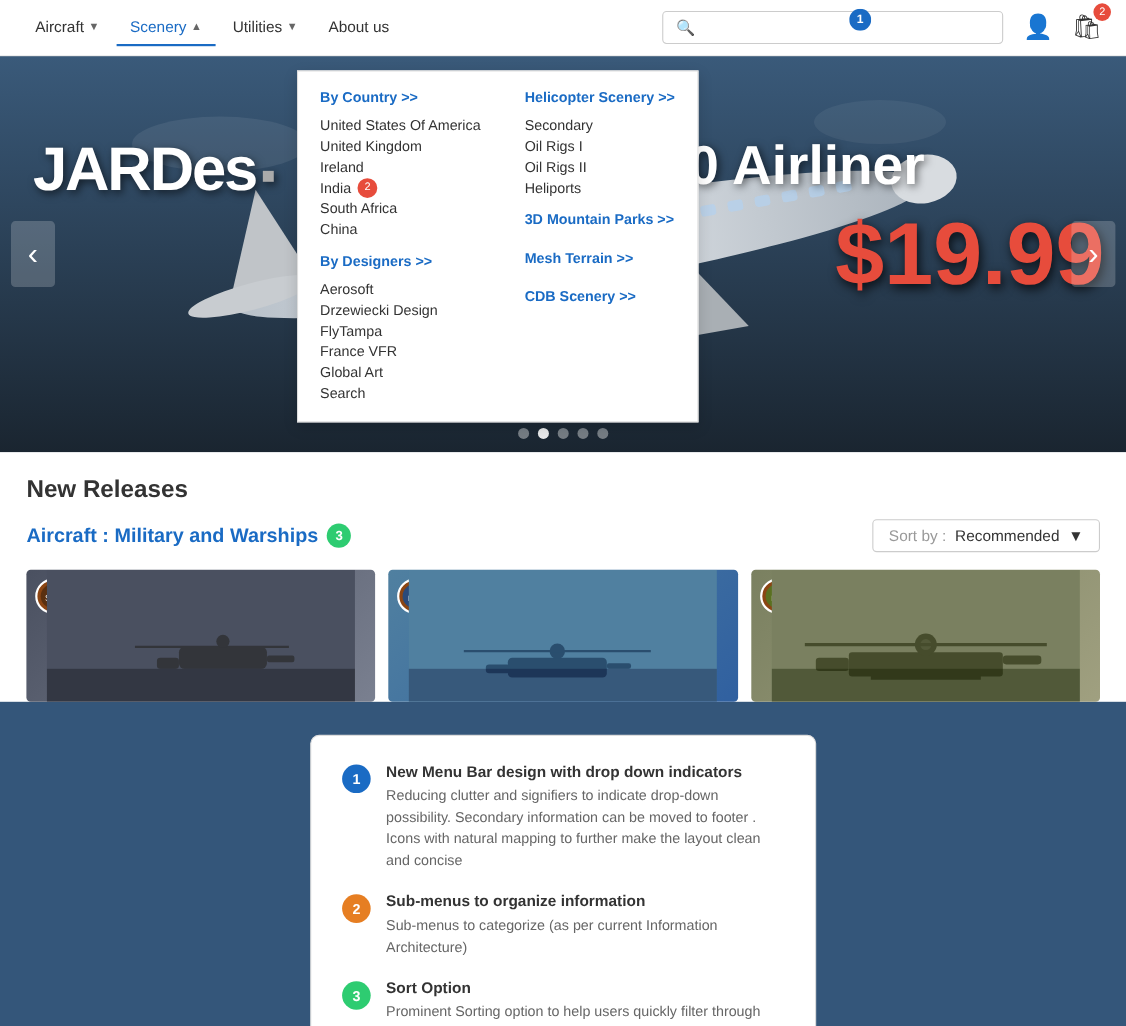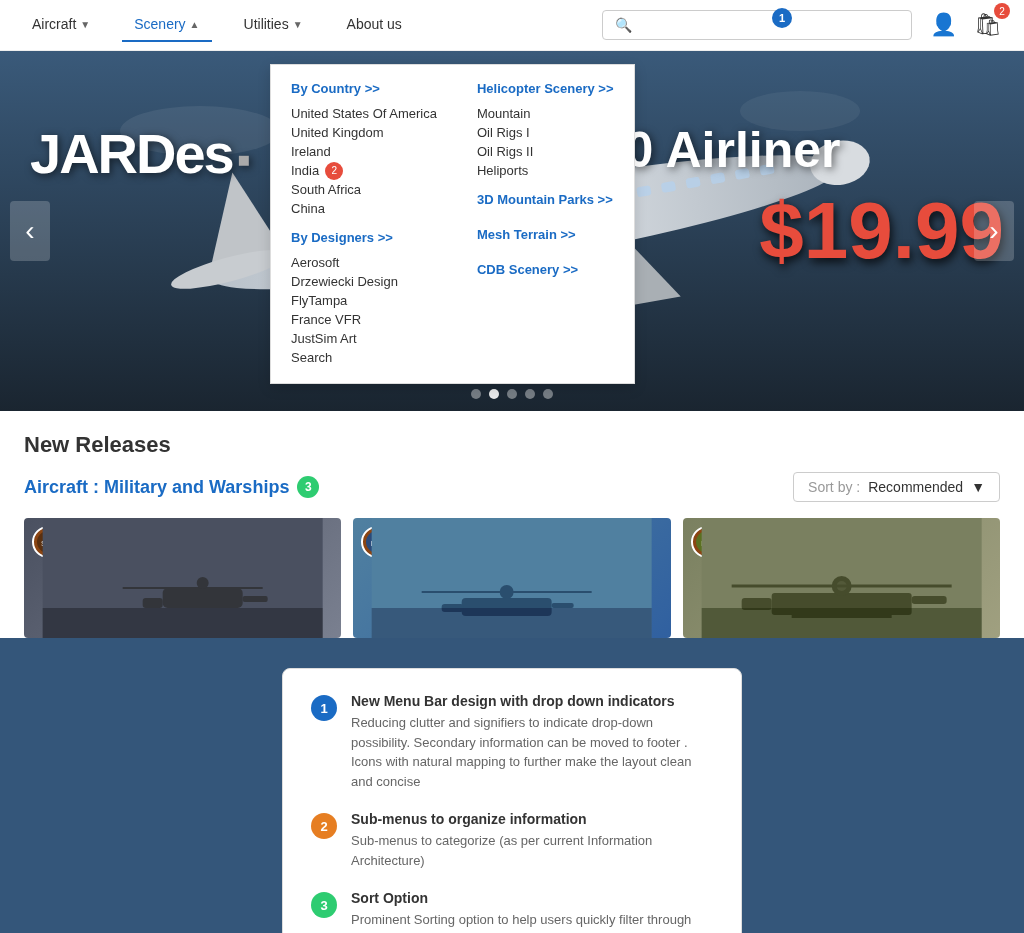--- a/index.html
+++ b/index.html
@@ -39,21 +39,21 @@
       color: #1a3a6b;
       font-weight: bold;
       font-size: 16px;
     }
     .logo-subtitle {
       color: #666;
       font-size: 9px;
     }
     .nav {
       display: flex;
-      gap: 20px;
+      gap: 4px;
       flex: 1;
     }
     .nav-item {
       padding: 8px 12px;
       cursor: pointer;
       display: flex;
       align-items: center;
       gap: 4px;
       color: #333;
       font-size: 14px;
@@ -397,27 +397,27 @@
       <span style="background:#e74c3c; color:white; border-radius:50%; width:18px; height:18px; font-size:10px; display:flex; align-items:center; justify-content:center;">2</span>
     </div>
     <span class="dropdown-item">South Africa</span>
     <span class="dropdown-item">China</span>
     <div class="dropdown-spacer"></div>
     <div class="dropdown-section-title">By Designers &gt;&gt;</div>
     <span class="dropdown-item">Aerosoft</span>
     <span class="dropdown-item">Drzewiecki Design</span>
     <span class="dropdown-item">FlyTampa</span>
     <span class="dropdown-item">France VFR</span>
-    <span class="dropdown-item">JustSim Art</span>
+    <span class="dropdown-item">Global Art</span>
     <span class="dropdown-item">Search</span>
   </div>
 
   <div class="dropdown-col">
     <div class="dropdown-section-title">Helicopter Scenery &gt;&gt;</div>
-    <span class="dropdown-item">Mountain</span>
+    <span class="dropdown-item">Secondary</span>
     <span class="dropdown-item">Oil Rigs I</span>
     <span class="dropdown-item">Oil Rigs II</span>
     <span class="dropdown-item">Heliports</span>
     <div class="dropdown-spacer"></div>
     <div class="dropdown-section-title">3D Mountain Parks &gt;&gt;</div>
     <div class="dropdown-spacer"></div>
     <div class="dropdown-section-title">Mesh Terrain &gt;&gt;</div>
     <div class="dropdown-spacer"></div>
     <div class="dropdown-section-title">CDB Scenery &gt;&gt;</div>
   </div>

